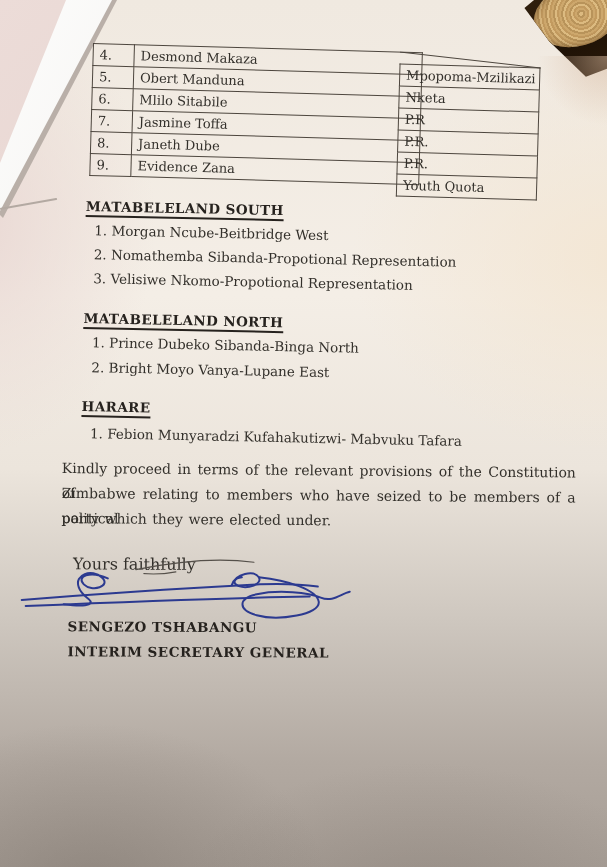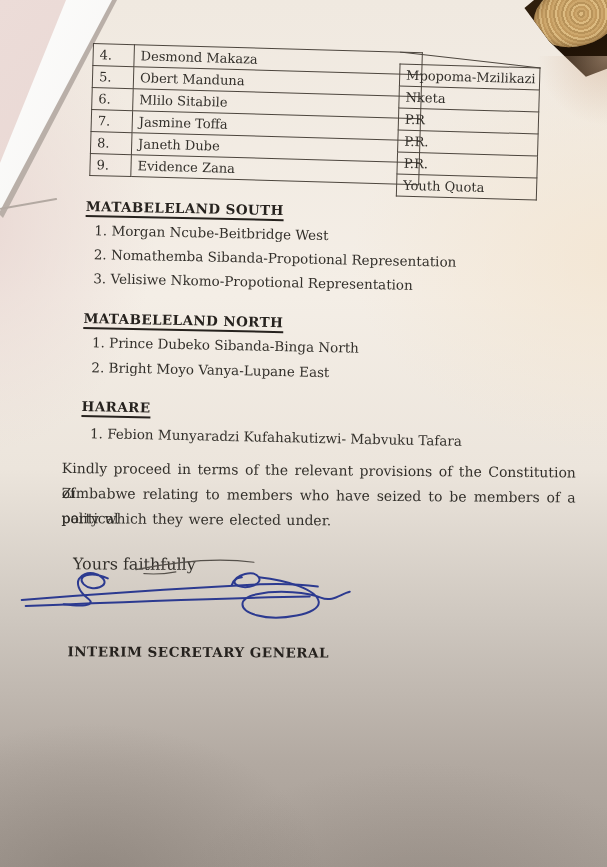--- a/index.html
+++ b/index.html
@@ -160,16 +160,17 @@
     </svg>
     <svg class="ink sig-main" width="335" height="58" viewBox="0 0 335 58">
       <g stroke="#2c3a90" stroke-width="2" fill="none">
         <path d="M88,10 C70,2 56,8 64,16 C72,24 92,18 82,9 C72,0 54,6 59,19 C63,30 76,32 69,36 C64,38 52,37 44,36"></path>
         <path d="M2,32 C70,26 170,19 240,15 C262,14 284,15 298,17"></path>
         <path d="M6,38 C90,34 200,29 290,27"></path>
         <path d="M212,16 C216,4 234,1 239,8 C243,15 228,20 219,17 C212,14 214,9 222,8"></path>
         <path d="M239,8 C268,11 297,20 299,32 C301,45 259,52 237,46 C218,41 218,29 237,25 C259,20 289,23 301,28 C313,33 321,24 330,22"></path>
       </g>
     </svg>
+    <div class="sig-name">SENGEZO TSHABANGU</div>
     <div class="sig-title">INTERIM SECRETARY GENERAL</div>
   </div>
 
 </div>
 
 </body></html>

